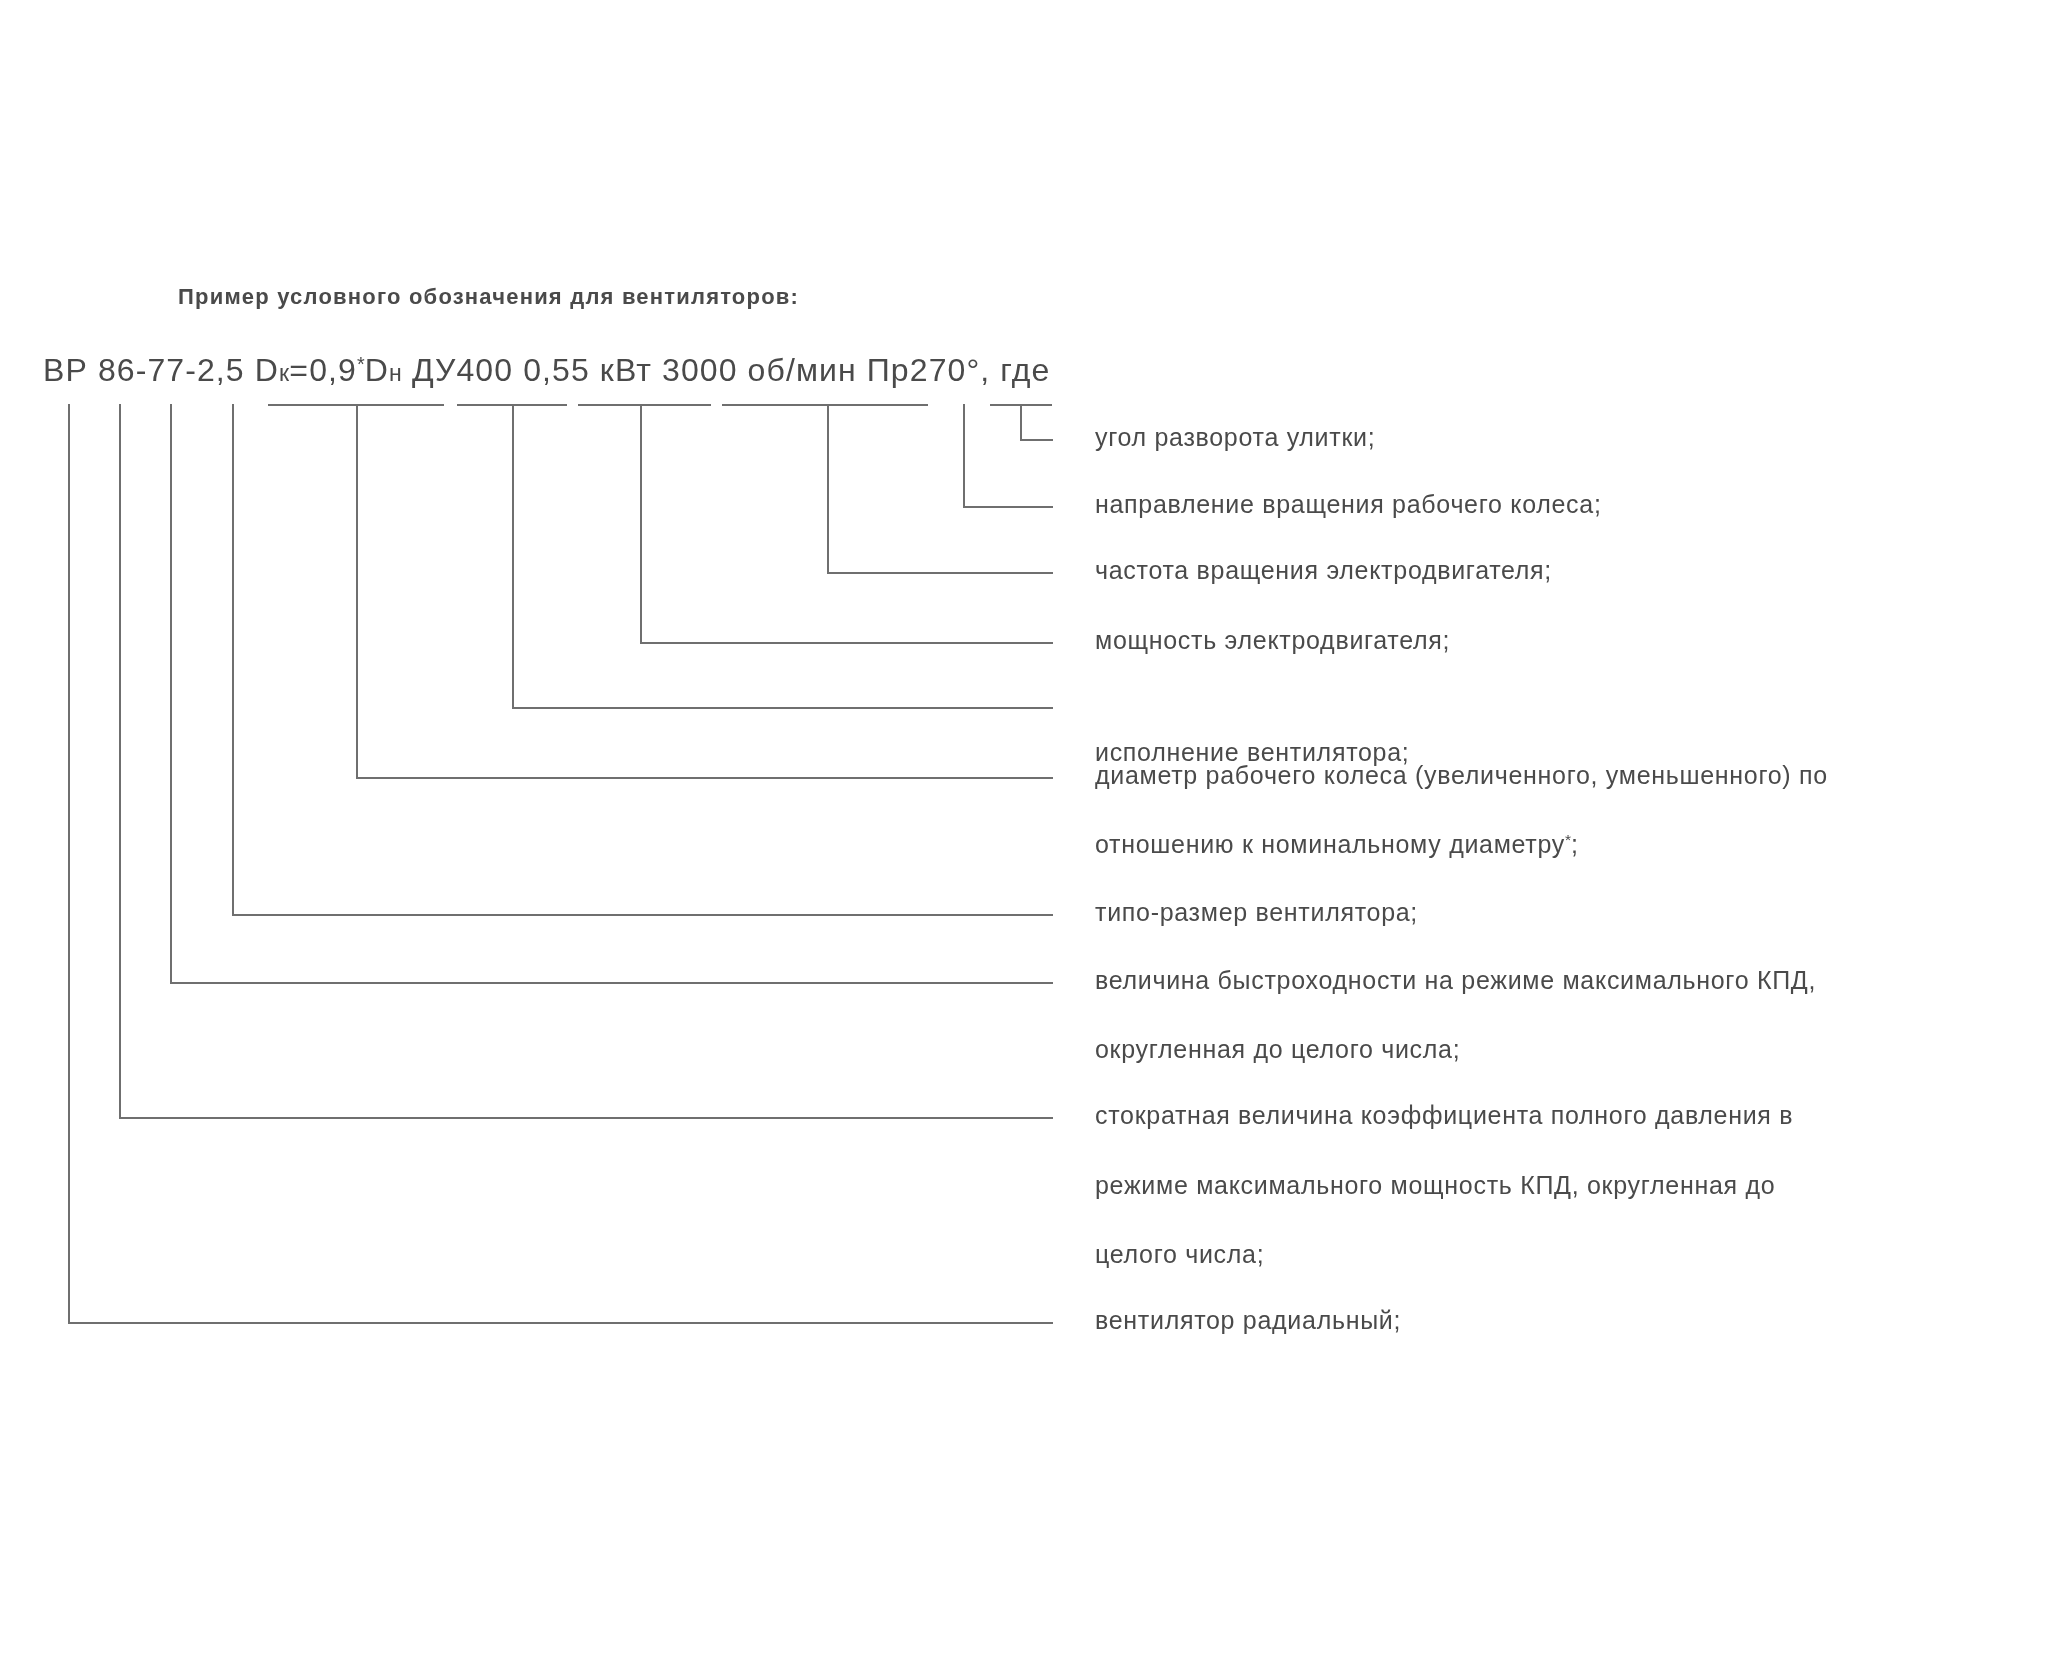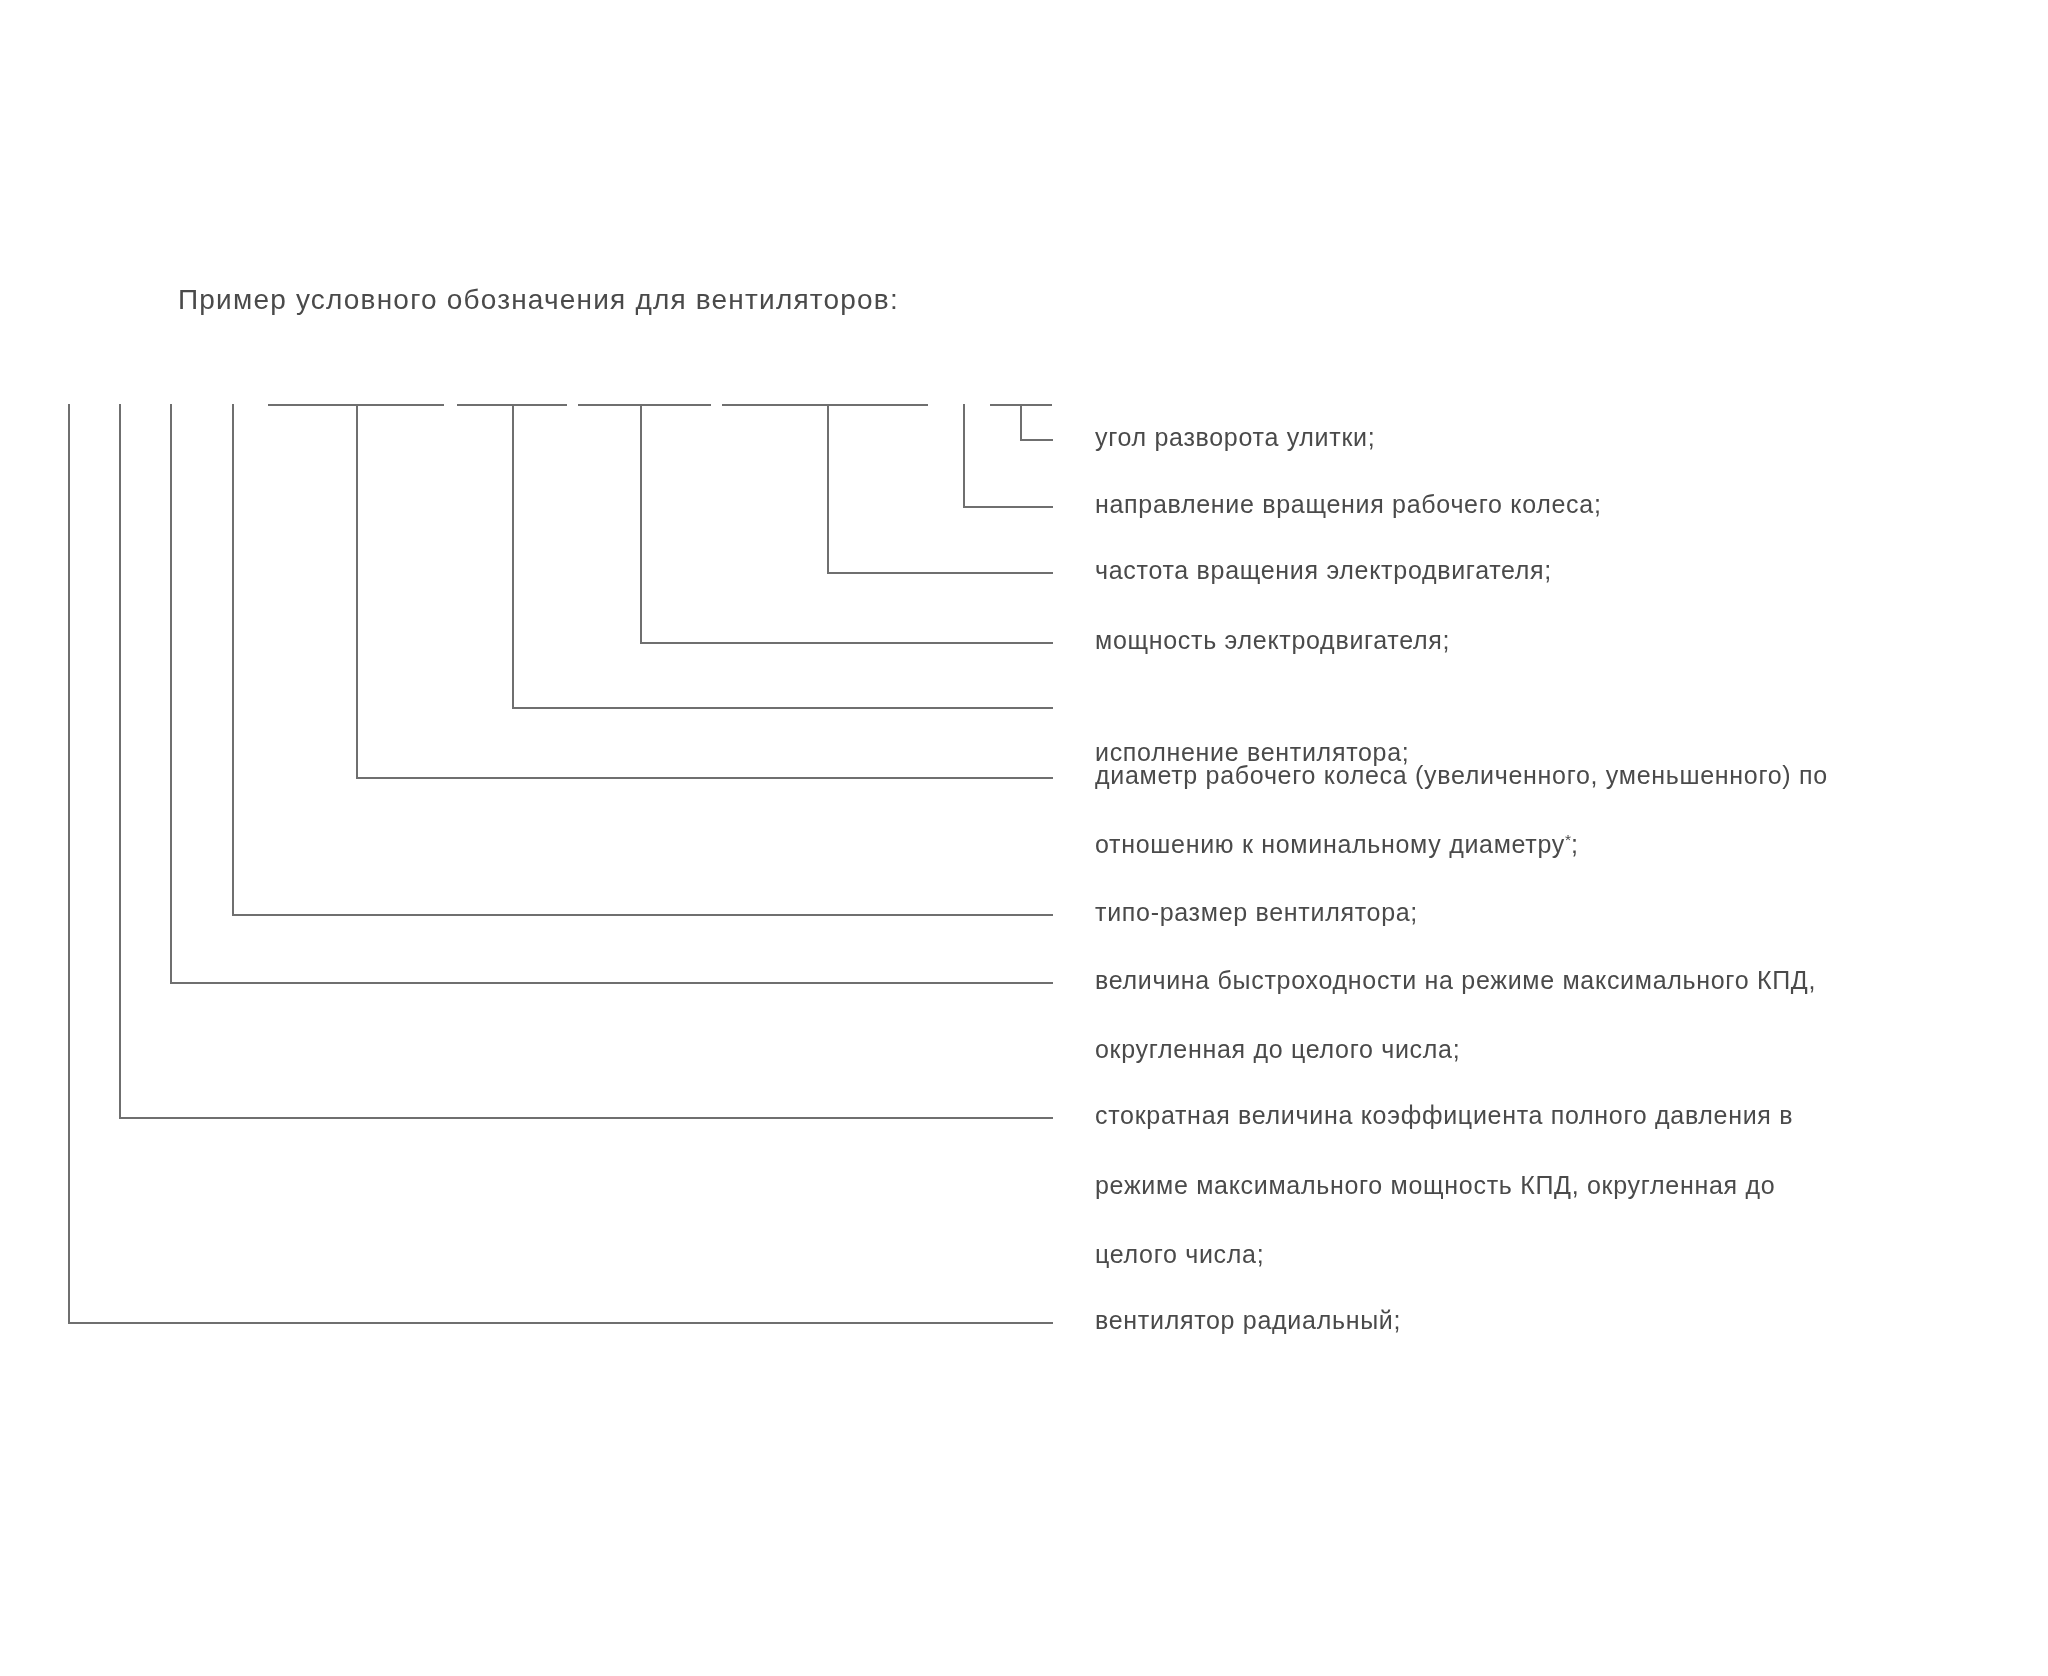--- a/index.html
+++ b/index.html
@@ -15,36 +15,37 @@
     font-family:"Liberation Sans","DejaVu Sans",sans-serif;
     color:var(--text-color);
     overflow:hidden;
   }
   .txt{
     position:absolute;
     white-space:nowrap;
     font-weight:300;
     line-height:1.15;
   }
-  .title{font-size:28px;letter-spacing:1.2px;}
+  .title{font-size:22px;letter-spacing:1.2px;font-weight:bold;}
   .designation{font-size:32px;letter-spacing:1.1px;}
   .label-line{font-size:25px;letter-spacing:0.7px;}
   .footnote{font-size:32px;letter-spacing:0.8px;}
   .sup{font-size:62%;position:relative;top:-0.5em;letter-spacing:0;}
   .sm{font-size:72%;letter-spacing:0.3px;}
   .hline,.vline{position:absolute;background:var(--line-color);}
   .hline{height:2px;}
   .vline{width:2px;}
 </style>
 </head>
 <body>
 
 <div class="page">
   <div class="txt title" style="left:178px;top:284px;">Пример условного обозначения для вентиляторов:</div>
 
+  <div class="txt designation" style="left:43px;top:352px;">ВР 86-77-2,5 D<span class="sm">к</span>=0,9<span class="sup">*</span>D<span class="sm">н</span> ДУ400 0,55 кВт 3000 об/мин Пр270°, где</div>
 
   <div id="connectors">
       <div>
         <div class="hline" style="left: 990px; top: 404px; width: 62px;"></div>
         <div class="vline" style="left: 1020px; top: 404px; height: 36px;"></div>
         <div class="hline" style="left: 1020px; top: 439px; width: 33px;"></div>
       </div>
       <div>
         <div class="vline" style="left: 963px; top: 404px; height: 103px;"></div>
         <div class="hline" style="left: 963px; top: 506px; width: 90px;"></div>

